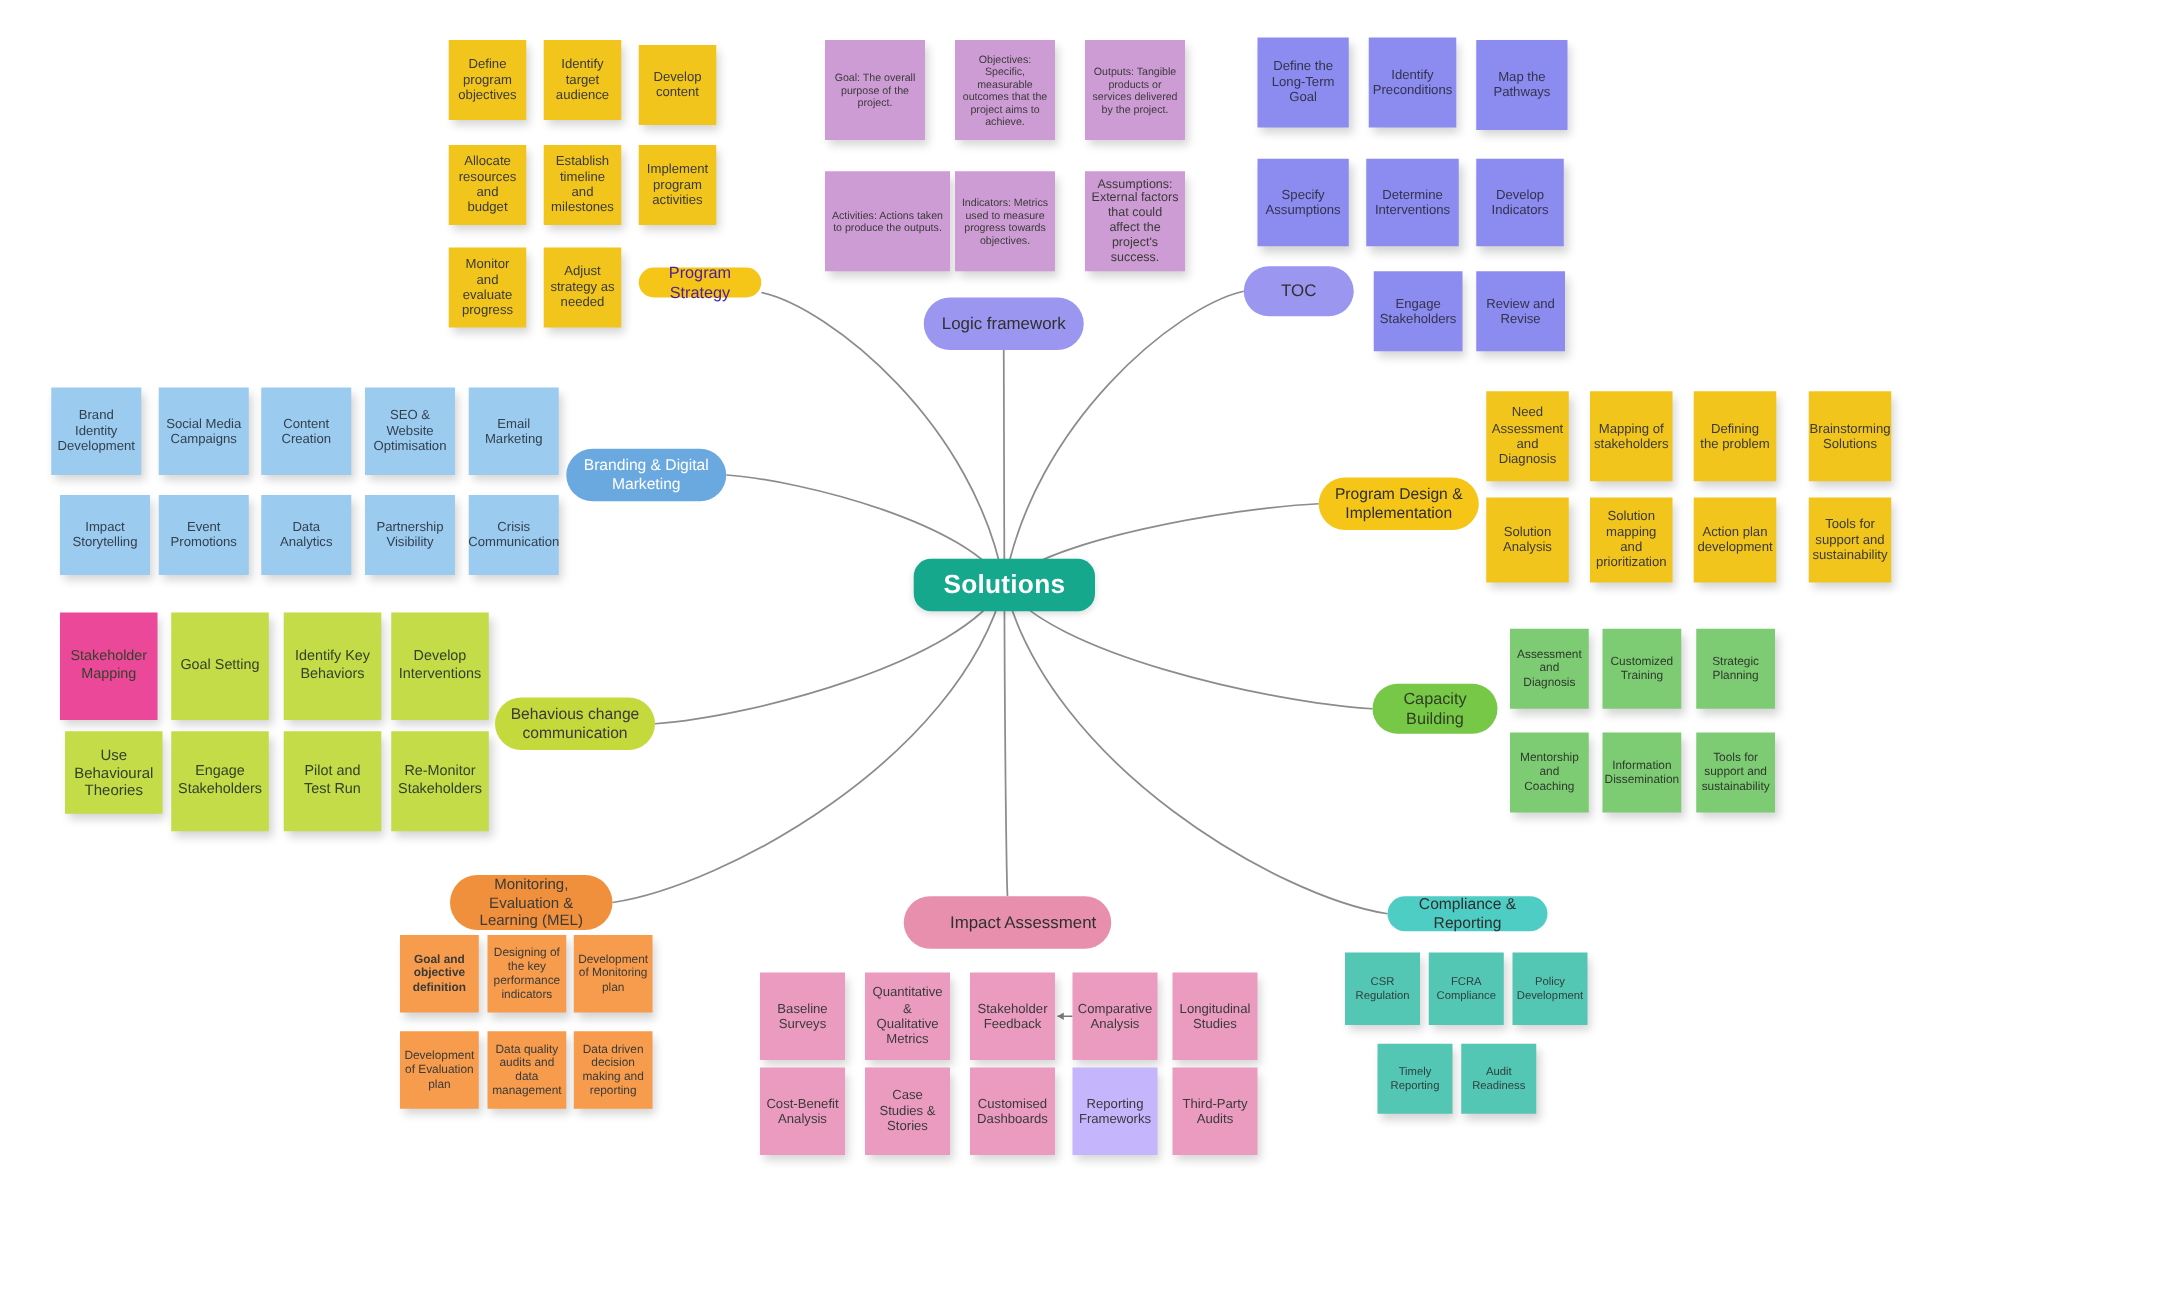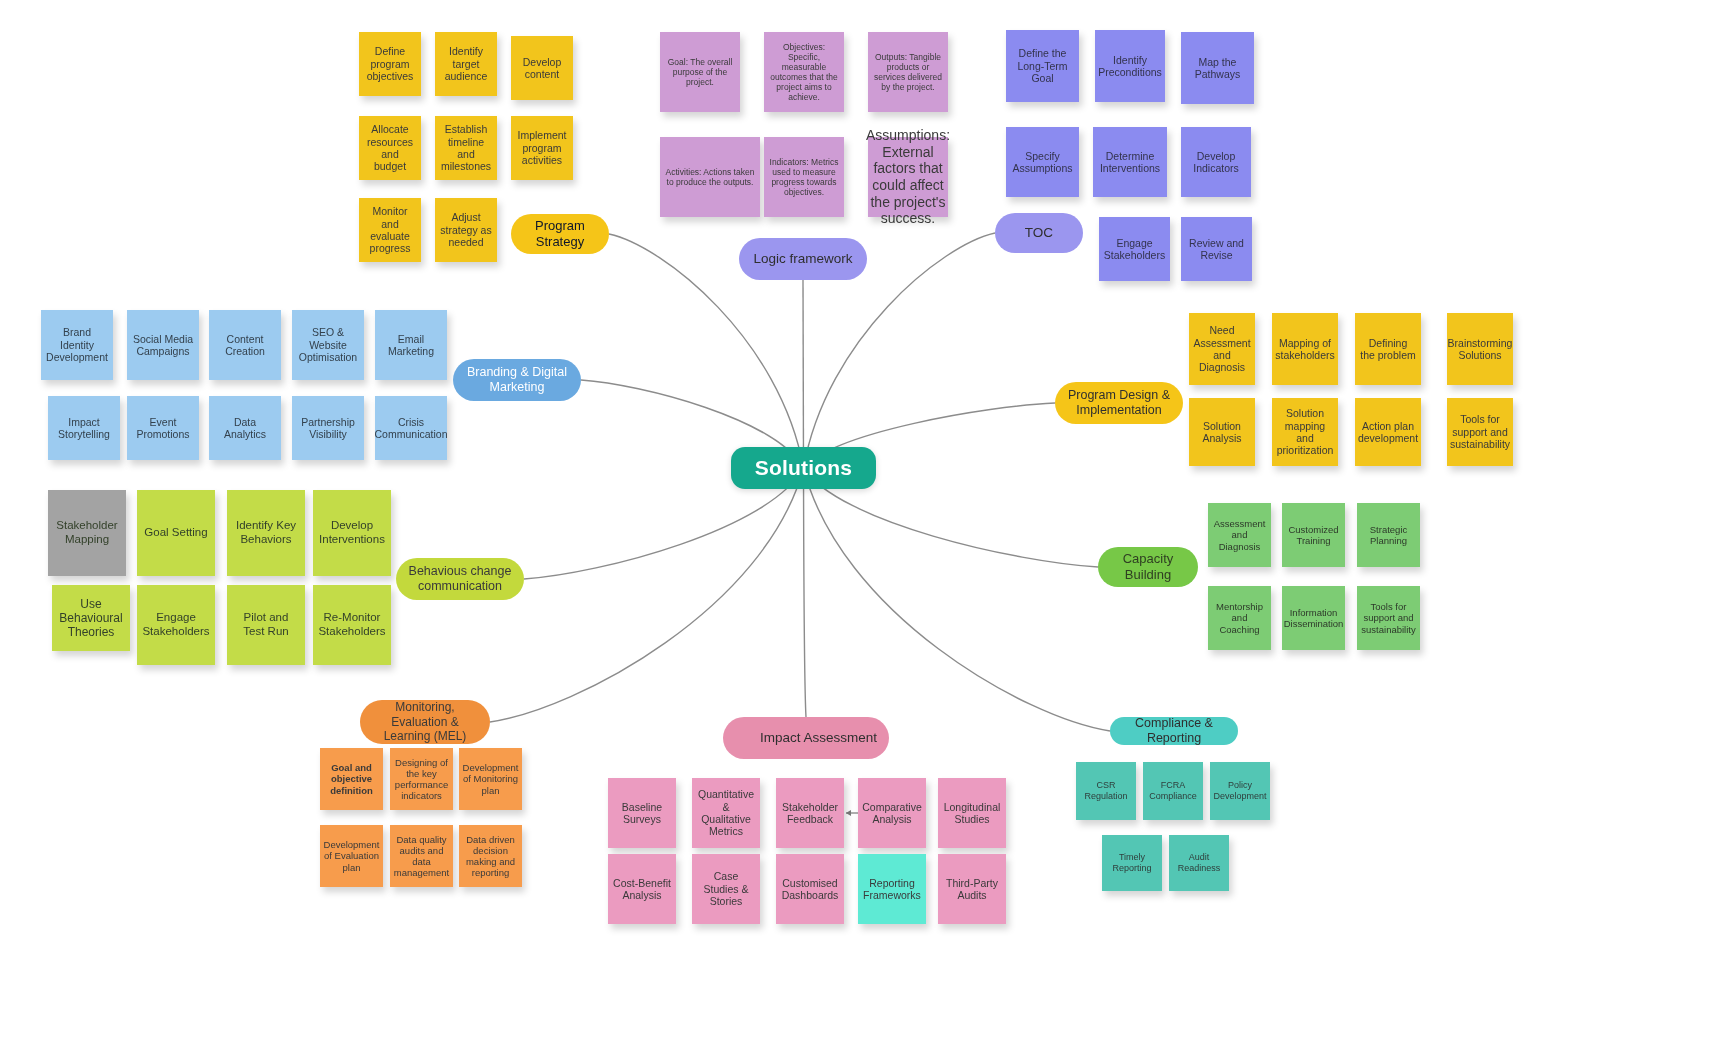--- a/index.html
+++ b/index.html
@@ -80,21 +80,21 @@
       <path d="M 803.5 468 C 840.28 612.65, 1024.18 717.85, 1110 731" fill="none" stroke="#8c8c8c" stroke-width="1.4"></path>
       <path d="M 858 813 L 846 813" stroke="#7a7a7a" stroke-width="1.2" fill="none"></path>
       <path d="M 846 813 l 5 -3 l 0 6 z" fill="#7a7a7a"></path>
     </svg>
 
   <div class="center-node" style="left: 731px; top: 447px; width: 145px; height: 42px; background: rgb(21, 168, 141);">
     <span>Solutions</span>
   </div>
 
   <div id="hubs">
-      <div class="hub" style="left: 511px; top: 214px; width: 98px; height: 40px; background: rgb(245, 197, 24); color: #0f172a; font-size: 13px;">
+      <div class="hub" style="left: 511px; top: 214px; width: 98px; height: 24px; background: rgb(245, 197, 24); color: #4c1d95; font-size: 13px;">
         <span class="hub-label">Program Strategy</span>
       </div>
       <div class="hub" style="left: 739px; top: 238px; width: 128px; height: 42px; background: rgb(155, 150, 239); color: rgb(47, 47, 47); font-size: 13.5px;">
         <span class="hub-label">Logic framework</span>
       </div>
       <div class="hub" style="left: 995px; top: 213px; width: 88px; height: 40px; background: rgb(155, 150, 239); color: rgb(47, 47, 47); font-size: 13.5px;">
         <span class="hub-label">TOC</span>
       </div>
       <div class="hub" style="left: 453px; top: 359px; width: 128px; height: 42px; background: rgb(106, 169, 224); color: rgb(255, 255, 255); font-size: 12.5px;">
         <span class="hub-label">Branding &amp; Digital Marketing</span>
@@ -125,21 +125,21 @@
       <div class="note" style="left: 359px; top: 116px; width: 62px; height: 64px; background: rgb(242, 197, 28); color: rgb(58, 58, 58); font-size: 10.5px;">Allocate resources and budget</div>
       <div class="note" style="left: 435px; top: 116px; width: 62px; height: 64px; background: rgb(242, 197, 28); color: rgb(58, 58, 58); font-size: 10.5px;">Establish timeline and milestones</div>
       <div class="note" style="left: 511px; top: 116px; width: 62px; height: 64px; background: rgb(242, 197, 28); color: rgb(58, 58, 58); font-size: 10.5px;">Implement program activities</div>
       <div class="note" style="left: 359px; top: 198px; width: 62px; height: 64px; background: rgb(242, 197, 28); color: rgb(58, 58, 58); font-size: 10.5px;">Monitor and evaluate progress</div>
       <div class="note" style="left: 435px; top: 198px; width: 62px; height: 64px; background: rgb(242, 197, 28); color: rgb(58, 58, 58); font-size: 10.5px;">Adjust strategy as needed</div>
       <div class="note" style="left: 660px; top: 32px; width: 80px; height: 80px; background: rgb(206, 156, 212); color: rgb(58, 58, 58); font-size: 8.5px;">Goal: The overall purpose of the project.</div>
       <div class="note" style="left: 764px; top: 32px; width: 80px; height: 80px; background: rgb(206, 156, 212); color: rgb(58, 58, 58); font-size: 8.5px;">Objectives: Specific, measurable outcomes that the project aims to achieve.</div>
       <div class="note" style="left: 868px; top: 32px; width: 80px; height: 80px; background: rgb(206, 156, 212); color: rgb(58, 58, 58); font-size: 8.5px;">Outputs: Tangible products or services delivered by the project.</div>
       <div class="note" style="left: 660px; top: 137px; width: 100px; height: 80px; background: rgb(206, 156, 212); color: rgb(58, 58, 58); font-size: 8.5px;">Activities: Actions taken to produce the outputs.</div>
       <div class="note" style="left: 764px; top: 137px; width: 80px; height: 80px; background: rgb(206, 156, 212); color: rgb(58, 58, 58); font-size: 8.5px;">Indicators: Metrics used to measure progress towards objectives.</div>
-      <div class="note" style="left: 868px; top: 137px; width: 80px; height: 80px; background: rgb(206, 156, 212); color: rgb(58, 58, 58); font-size: 14px;">Assumptions: External factors that could affect the project's success.</div>
+      <div class="note" style="left: 868px; top: 137px; width: 80px; height: 80px; background: rgb(206, 156, 212); color: rgb(58, 58, 58); font-size: 10px;">Assumptions: External factors that could affect the project's success.</div>
       <div class="note" style="left: 1006px; top: 30px; width: 73px; height: 72px; background: rgb(139, 139, 240); color: rgb(51, 51, 77); font-size: 10.5px;">Define the Long-Term Goal</div>
       <div class="note" style="left: 1095px; top: 30px; width: 70px; height: 72px; background: rgb(139, 139, 240); color: rgb(51, 51, 77); font-size: 10.5px;">Identify Preconditions</div>
       <div class="note" style="left: 1181px; top: 32px; width: 73px; height: 72px; background: rgb(139, 139, 240); color: rgb(51, 51, 77); font-size: 10.5px;">Map the Pathways</div>
       <div class="note" style="left: 1006px; top: 127px; width: 73px; height: 70px; background: rgb(139, 139, 240); color: rgb(51, 51, 77); font-size: 10.5px;">Specify Assumptions</div>
       <div class="note" style="left: 1093px; top: 127px; width: 74px; height: 70px; background: rgb(139, 139, 240); color: rgb(51, 51, 77); font-size: 10.5px;">Determine Interventions</div>
       <div class="note" style="left: 1181px; top: 127px; width: 70px; height: 70px; background: rgb(139, 139, 240); color: rgb(51, 51, 77); font-size: 10.5px;">Develop Indicators</div>
       <div class="note" style="left: 1099px; top: 217px; width: 71px; height: 64px; background: rgb(139, 139, 240); color: rgb(51, 51, 77); font-size: 10.5px;">Engage Stakeholders</div>
       <div class="note" style="left: 1181px; top: 217px; width: 71px; height: 64px; background: rgb(139, 139, 240); color: rgb(51, 51, 77); font-size: 10.5px;">Review and Revise</div>
       <div class="note" style="left: 41px; top: 310px; width: 72px; height: 70px; background: rgb(156, 203, 240); color: rgb(51, 65, 77); font-size: 10.5px;">Brand Identity Development</div>
       <div class="note" style="left: 127px; top: 310px; width: 72px; height: 70px; background: rgb(156, 203, 240); color: rgb(51, 65, 77); font-size: 10.5px;">Social Media Campaigns</div>
@@ -152,21 +152,21 @@
       <div class="note" style="left: 292px; top: 396px; width: 72px; height: 64px; background: rgb(156, 203, 240); color: rgb(51, 65, 77); font-size: 10.5px;">Partnership Visibility</div>
       <div class="note" style="left: 375px; top: 396px; width: 72px; height: 64px; background: rgb(156, 203, 240); color: rgb(51, 65, 77); font-size: 10.5px;">Crisis Communication</div>
       <div class="note" style="left: 1189px; top: 313px; width: 66px; height: 72px; background: rgb(242, 197, 28); color: rgb(58, 58, 58); font-size: 10.5px;">Need Assessment and Diagnosis</div>
       <div class="note" style="left: 1272px; top: 313px; width: 66px; height: 72px; background: rgb(242, 197, 28); color: rgb(58, 58, 58); font-size: 10.5px;">Mapping of stakeholders</div>
       <div class="note" style="left: 1355px; top: 313px; width: 66px; height: 72px; background: rgb(242, 197, 28); color: rgb(58, 58, 58); font-size: 10.5px;">Defining the problem</div>
       <div class="note" style="left: 1447px; top: 313px; width: 66px; height: 72px; background: rgb(242, 197, 28); color: rgb(58, 58, 58); font-size: 10.5px;">Brainstorming Solutions</div>
       <div class="note" style="left: 1189px; top: 398px; width: 66px; height: 68px; background: rgb(242, 197, 28); color: rgb(58, 58, 58); font-size: 10.5px;">Solution Analysis</div>
       <div class="note" style="left: 1272px; top: 398px; width: 66px; height: 68px; background: rgb(242, 197, 28); color: rgb(58, 58, 58); font-size: 10.5px;">Solution mapping and prioritization</div>
       <div class="note" style="left: 1355px; top: 398px; width: 66px; height: 68px; background: rgb(242, 197, 28); color: rgb(58, 58, 58); font-size: 10.5px;">Action plan development</div>
       <div class="note" style="left: 1447px; top: 398px; width: 66px; height: 68px; background: rgb(242, 197, 28); color: rgb(58, 58, 58); font-size: 10.5px;">Tools for support and sustainability</div>
-      <div class="note" style="left: 48px; top: 490px; width: 78px; height: 86px; background: #a3a3a3; color: rgb(51, 65, 42); font-size: 11.5px;">Stakeholder Mapping</div>
+      <div class="note" style="left: 48px; top: 490px; width: 78px; height: 86px; background: #ec4899; color: rgb(51, 65, 42); font-size: 11.5px;">Stakeholder Mapping</div>
       <div class="note" style="left: 137px; top: 490px; width: 78px; height: 86px; background: rgb(195, 220, 72); color: rgb(51, 65, 42); font-size: 11.5px;">Goal Setting</div>
       <div class="note" style="left: 227px; top: 490px; width: 78px; height: 86px; background: rgb(195, 220, 72); color: rgb(51, 65, 42); font-size: 11.5px;">Identify Key Behaviors</div>
       <div class="note" style="left: 313px; top: 490px; width: 78px; height: 86px; background: rgb(195, 220, 72); color: rgb(51, 65, 42); font-size: 11.5px;">Develop Interventions</div>
       <div class="note" style="left: 52px; top: 585px; width: 78px; height: 66px; background: rgb(195, 220, 72); color: rgb(51, 65, 42); font-size: 12px;">Use Behavioural Theories</div>
       <div class="note" style="left: 137px; top: 585px; width: 78px; height: 80px; background: rgb(195, 220, 72); color: rgb(51, 65, 42); font-size: 11.5px;">Engage Stakeholders</div>
       <div class="note" style="left: 227px; top: 585px; width: 78px; height: 80px; background: rgb(195, 220, 72); color: rgb(51, 65, 42); font-size: 11.5px;">Pilot and Test Run</div>
       <div class="note" style="left: 313px; top: 585px; width: 78px; height: 80px; background: rgb(195, 220, 72); color: rgb(51, 65, 42); font-size: 11.5px;">Re-Monitor Stakeholders</div>
       <div class="note" style="left: 1208px; top: 503px; width: 63px; height: 64px; background: rgb(125, 204, 116); color: rgb(45, 58, 42); font-size: 9.5px;">Assessment and Diagnosis</div>
       <div class="note" style="left: 1282px; top: 503px; width: 63px; height: 64px; background: rgb(125, 204, 116); color: rgb(45, 58, 42); font-size: 9.5px;">Customized Training</div>
       <div class="note" style="left: 1357px; top: 503px; width: 63px; height: 64px; background: rgb(125, 204, 116); color: rgb(45, 58, 42); font-size: 9.5px;">Strategic Planning</div>
@@ -180,21 +180,21 @@
       <div class="note" style="left: 390px; top: 825px; width: 63px; height: 62px; background: rgb(247, 156, 76); color: rgb(58, 58, 58); font-size: 9.5px;">Data quality audits and data management</div>
       <div class="note" style="left: 459px; top: 825px; width: 63px; height: 62px; background: rgb(247, 156, 76); color: rgb(58, 58, 58); font-size: 9.5px;">Data driven decision making and reporting</div>
       <div class="note" style="left: 608px; top: 778px; width: 68px; height: 70px; background: rgb(235, 155, 192); color: rgb(58, 58, 58); font-size: 10.5px;">Baseline Surveys</div>
       <div class="note" style="left: 692px; top: 778px; width: 68px; height: 70px; background: rgb(235, 155, 192); color: rgb(58, 58, 58); font-size: 10.5px;">Quantitative &amp; Qualitative Metrics</div>
       <div class="note" style="left: 776px; top: 778px; width: 68px; height: 70px; background: rgb(235, 155, 192); color: rgb(58, 58, 58); font-size: 10.5px;">Stakeholder Feedback</div>
       <div class="note" style="left: 858px; top: 778px; width: 68px; height: 70px; background: rgb(235, 155, 192); color: rgb(58, 58, 58); font-size: 10.5px;">Comparative Analysis</div>
       <div class="note" style="left: 938px; top: 778px; width: 68px; height: 70px; background: rgb(235, 155, 192); color: rgb(58, 58, 58); font-size: 10.5px;">Longitudinal Studies</div>
       <div class="note" style="left: 608px; top: 854px; width: 68px; height: 70px; background: rgb(235, 155, 192); color: rgb(58, 58, 58); font-size: 10.5px;">Cost-Benefit Analysis</div>
       <div class="note" style="left: 692px; top: 854px; width: 68px; height: 70px; background: rgb(235, 155, 192); color: rgb(58, 58, 58); font-size: 10.5px;">Case Studies &amp; Stories</div>
       <div class="note" style="left: 776px; top: 854px; width: 68px; height: 70px; background: rgb(235, 155, 192); color: rgb(58, 58, 58); font-size: 10.5px;">Customised Dashboards</div>
-      <div class="note" style="left: 858px; top: 854px; width: 68px; height: 70px; background: #5eead4; color: rgb(58, 58, 58); font-size: 10.5px;">Reporting Frameworks</div>
+      <div class="note" style="left: 858px; top: 854px; width: 68px; height: 70px; background: #c4b5fd; color: rgb(58, 58, 58); font-size: 10.5px;">Reporting Frameworks</div>
       <div class="note" style="left: 938px; top: 854px; width: 68px; height: 70px; background: rgb(235, 155, 192); color: rgb(58, 58, 58); font-size: 10.5px;">Third-Party Audits</div>
       <div class="note" style="left: 1076px; top: 762px; width: 60px; height: 58px; background: rgb(83, 198, 180); color: rgb(47, 63, 60); font-size: 9px;">CSR Regulation</div>
       <div class="note" style="left: 1143px; top: 762px; width: 60px; height: 58px; background: rgb(83, 198, 180); color: rgb(47, 63, 60); font-size: 9px;">FCRA Compliance</div>
       <div class="note" style="left: 1210px; top: 762px; width: 60px; height: 58px; background: rgb(83, 198, 180); color: rgb(47, 63, 60); font-size: 9px;">Policy Development</div>
       <div class="note" style="left: 1102px; top: 835px; width: 60px; height: 56px; background: rgb(83, 198, 180); color: rgb(47, 63, 60); font-size: 9px;">Timely Reporting</div>
       <div class="note" style="left: 1169px; top: 835px; width: 60px; height: 56px; background: rgb(83, 198, 180); color: rgb(47, 63, 60); font-size: 9px;">Audit Readiness</div>
     </div>
 
 </div>
 

